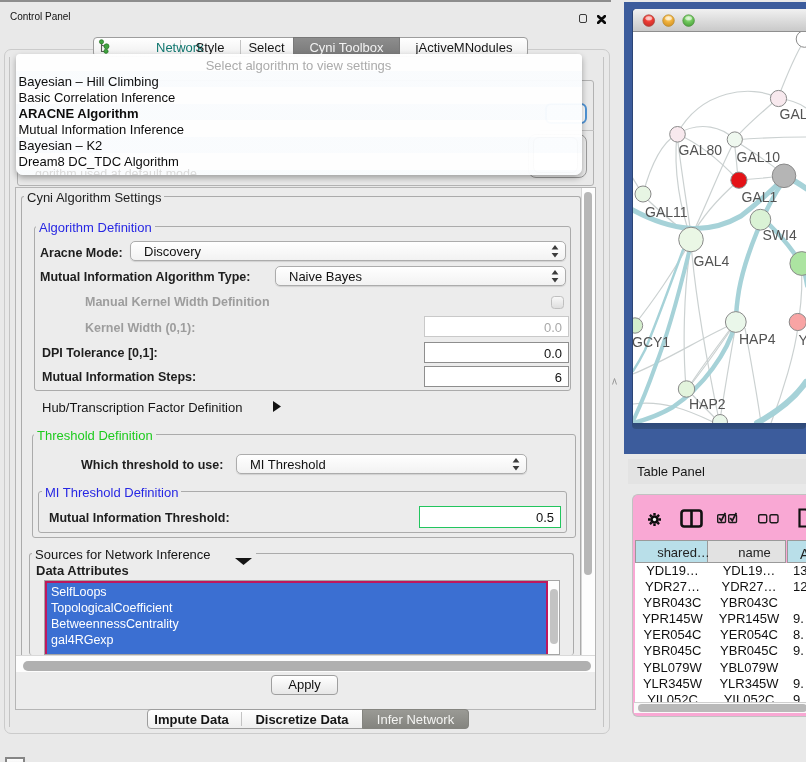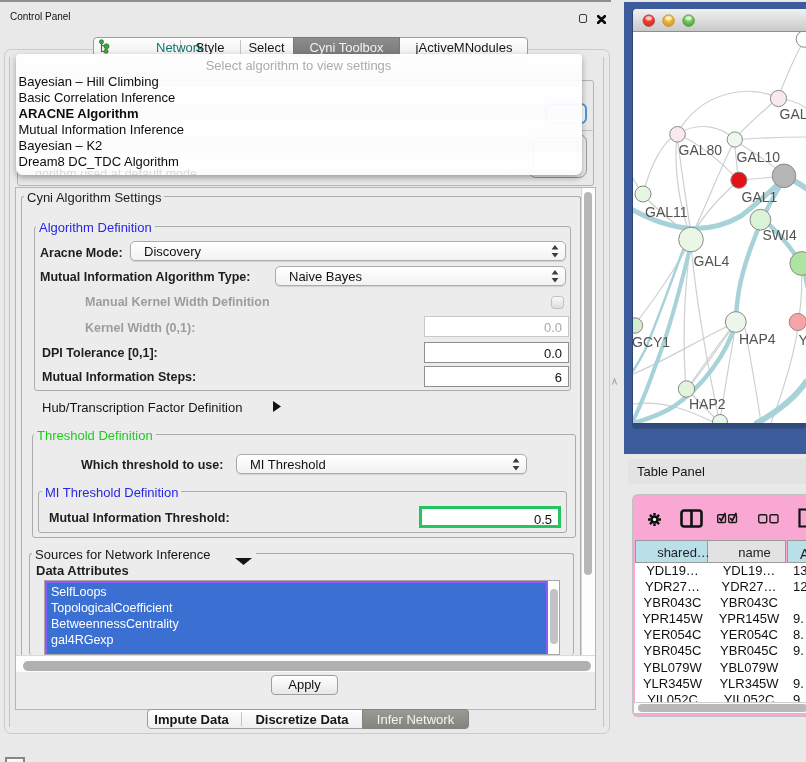--- a/index.html
+++ b/index.html
@@ -98,32 +98,32 @@
     <span class="ct">MI Threshold</span>
     <svg class="ar" viewBox="0 0 8 13">
           <path d="M4 0 L7.4 4.6 L0.6 4.6 Z M0.6 8 L7.4 8 L4 12.6 Z" fill="#3c3c3c"></path>
         </svg>
   </div>
 
   <div class="group" style="left:38px;top:491px;width:529px;height:42px;"></div>
   <div class="gtitle" style="left:42px;top:485px;color:#2727e3;">MI Threshold Definition</div>
 
   <div class="lbl abs" style="left:49px;top:511px;">Mutual Information Threshold:</div>
-  <div class="tf" style="left:419px;top:506px;width:142px;height:22px;border:3px solid #22c55e;">
+  <div class="tf" style="left:419px;top:506px;width:142px;height:22px;border:1px solid #22c55e;">
         <span>0.5</span>
       </div>
 
   <div class="group" style="left:29px;top:553px;width:545px;height:102px;border-bottom:none;"></div>
   <div class="gtitle" style="left:32px;top:547px;width:224px;color:#161616;">Sources for Network Inference</div>
   <div class="abs" style="left:235px;top:551px;"><svg width="17" height="7" viewBox="0 0 17 7">
           <path d="M0 0 L17 0 L8.5 7 Z" fill="#141414"></path>
         </svg></div>
   <div class="lbl abs" style="left:36px;top:563px;font-size:13px;">Data Attributes</div>
 
-  <div class="abs" style="left:44px;top:580px;width:516px;height:75px;background:#8b5cf6;border:1px solid #a5a5a5;overflow:hidden;">
+  <div class="abs" style="left:44px;top:580px;width:516px;height:75px;background:#be185d;border:1px solid #a5a5a5;overflow:hidden;">
     <div class="abs" style="left:2px;top:2px;width:499px;height:71px;background:#3b6fd2;"></div>
     <div class="abs" style="left:6px;top:3px;font-size:12.5px;color:#fff;line-height:16px;white-space:nowrap;">SelfLoops<br>TopologicalCoefficient<br>BetweennessCentrality<br>gal4RGexp</div>
     <div class="abs" style="left:503px;top:0;width:13px;height:75px;background:#fdfdfd;"></div>
     <div class="abs" style="left:504.5px;top:8px;width:8px;height:55px;background:#c3c3c3;border-radius:4px;"></div>
   </div>
 </div>
 
 <div class="abs" style="left:581px;top:188px;width:14px;height:467px;background:#fdfdfd;border-left:1px solid #d5d5d5;"></div>
 <div class="abs" style="left:584px;top:192px;width:8px;height:383px;background:#b7b7b7;border-radius:4.5px;"></div>
 

